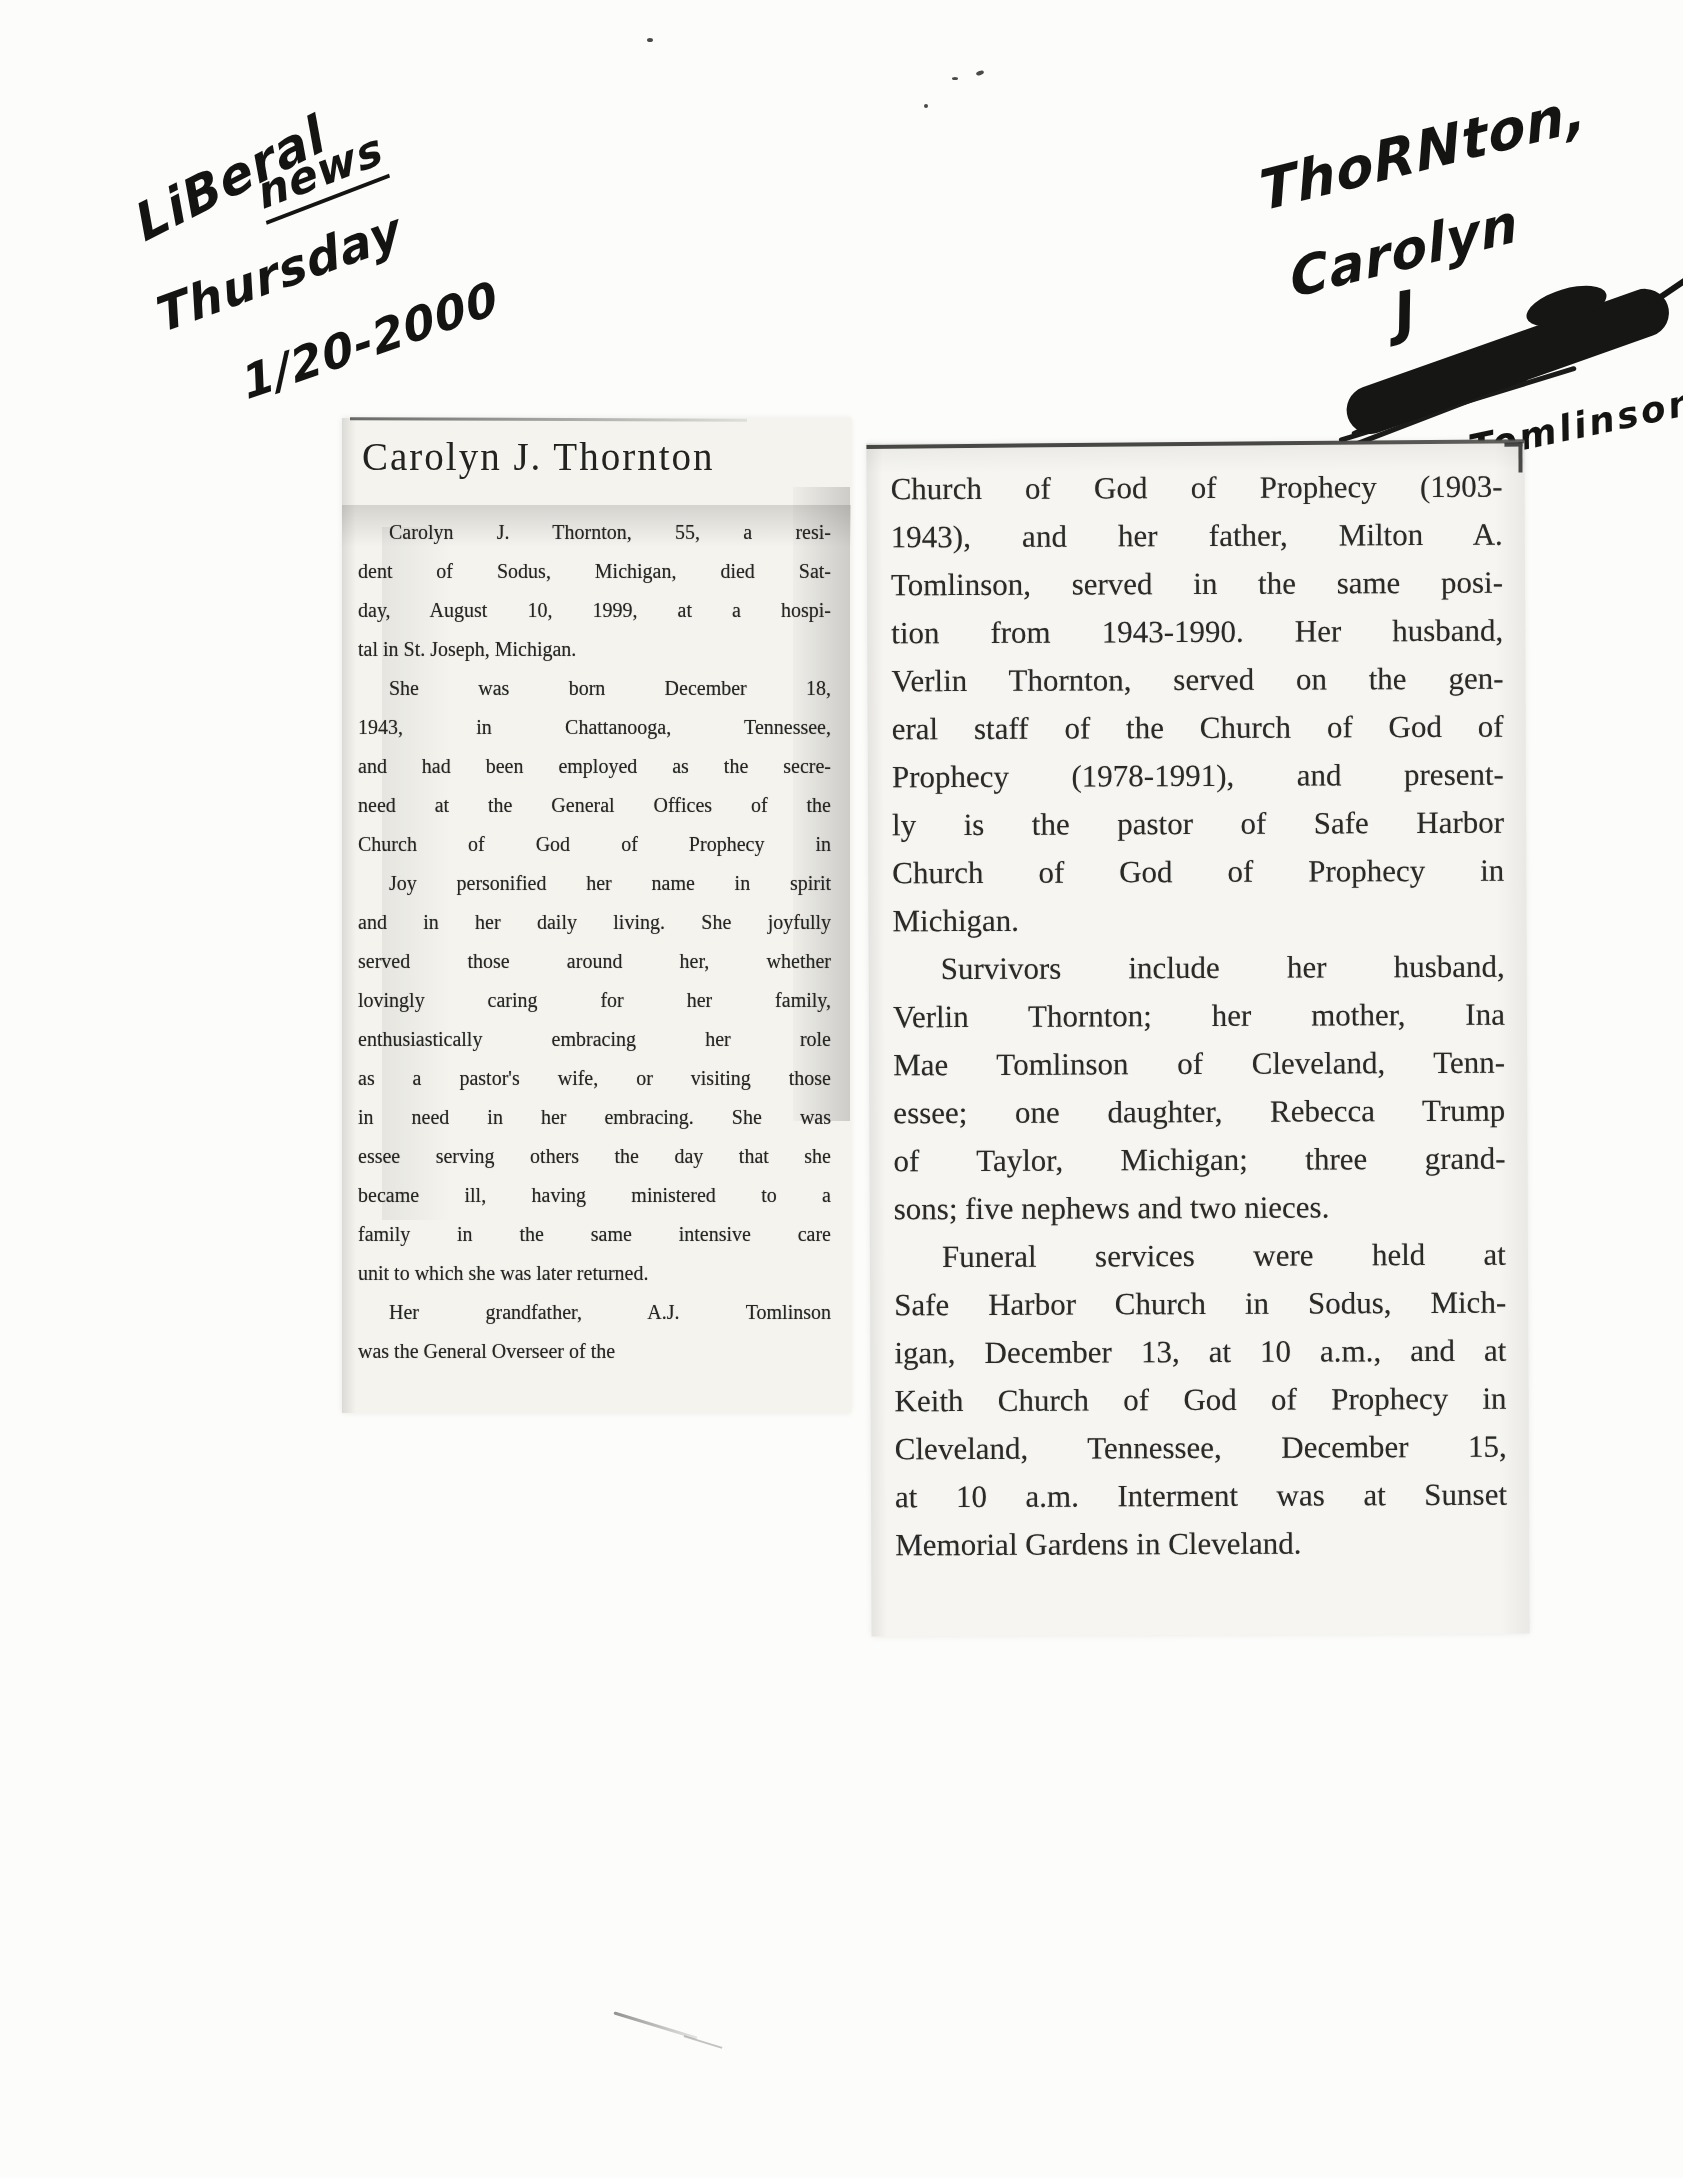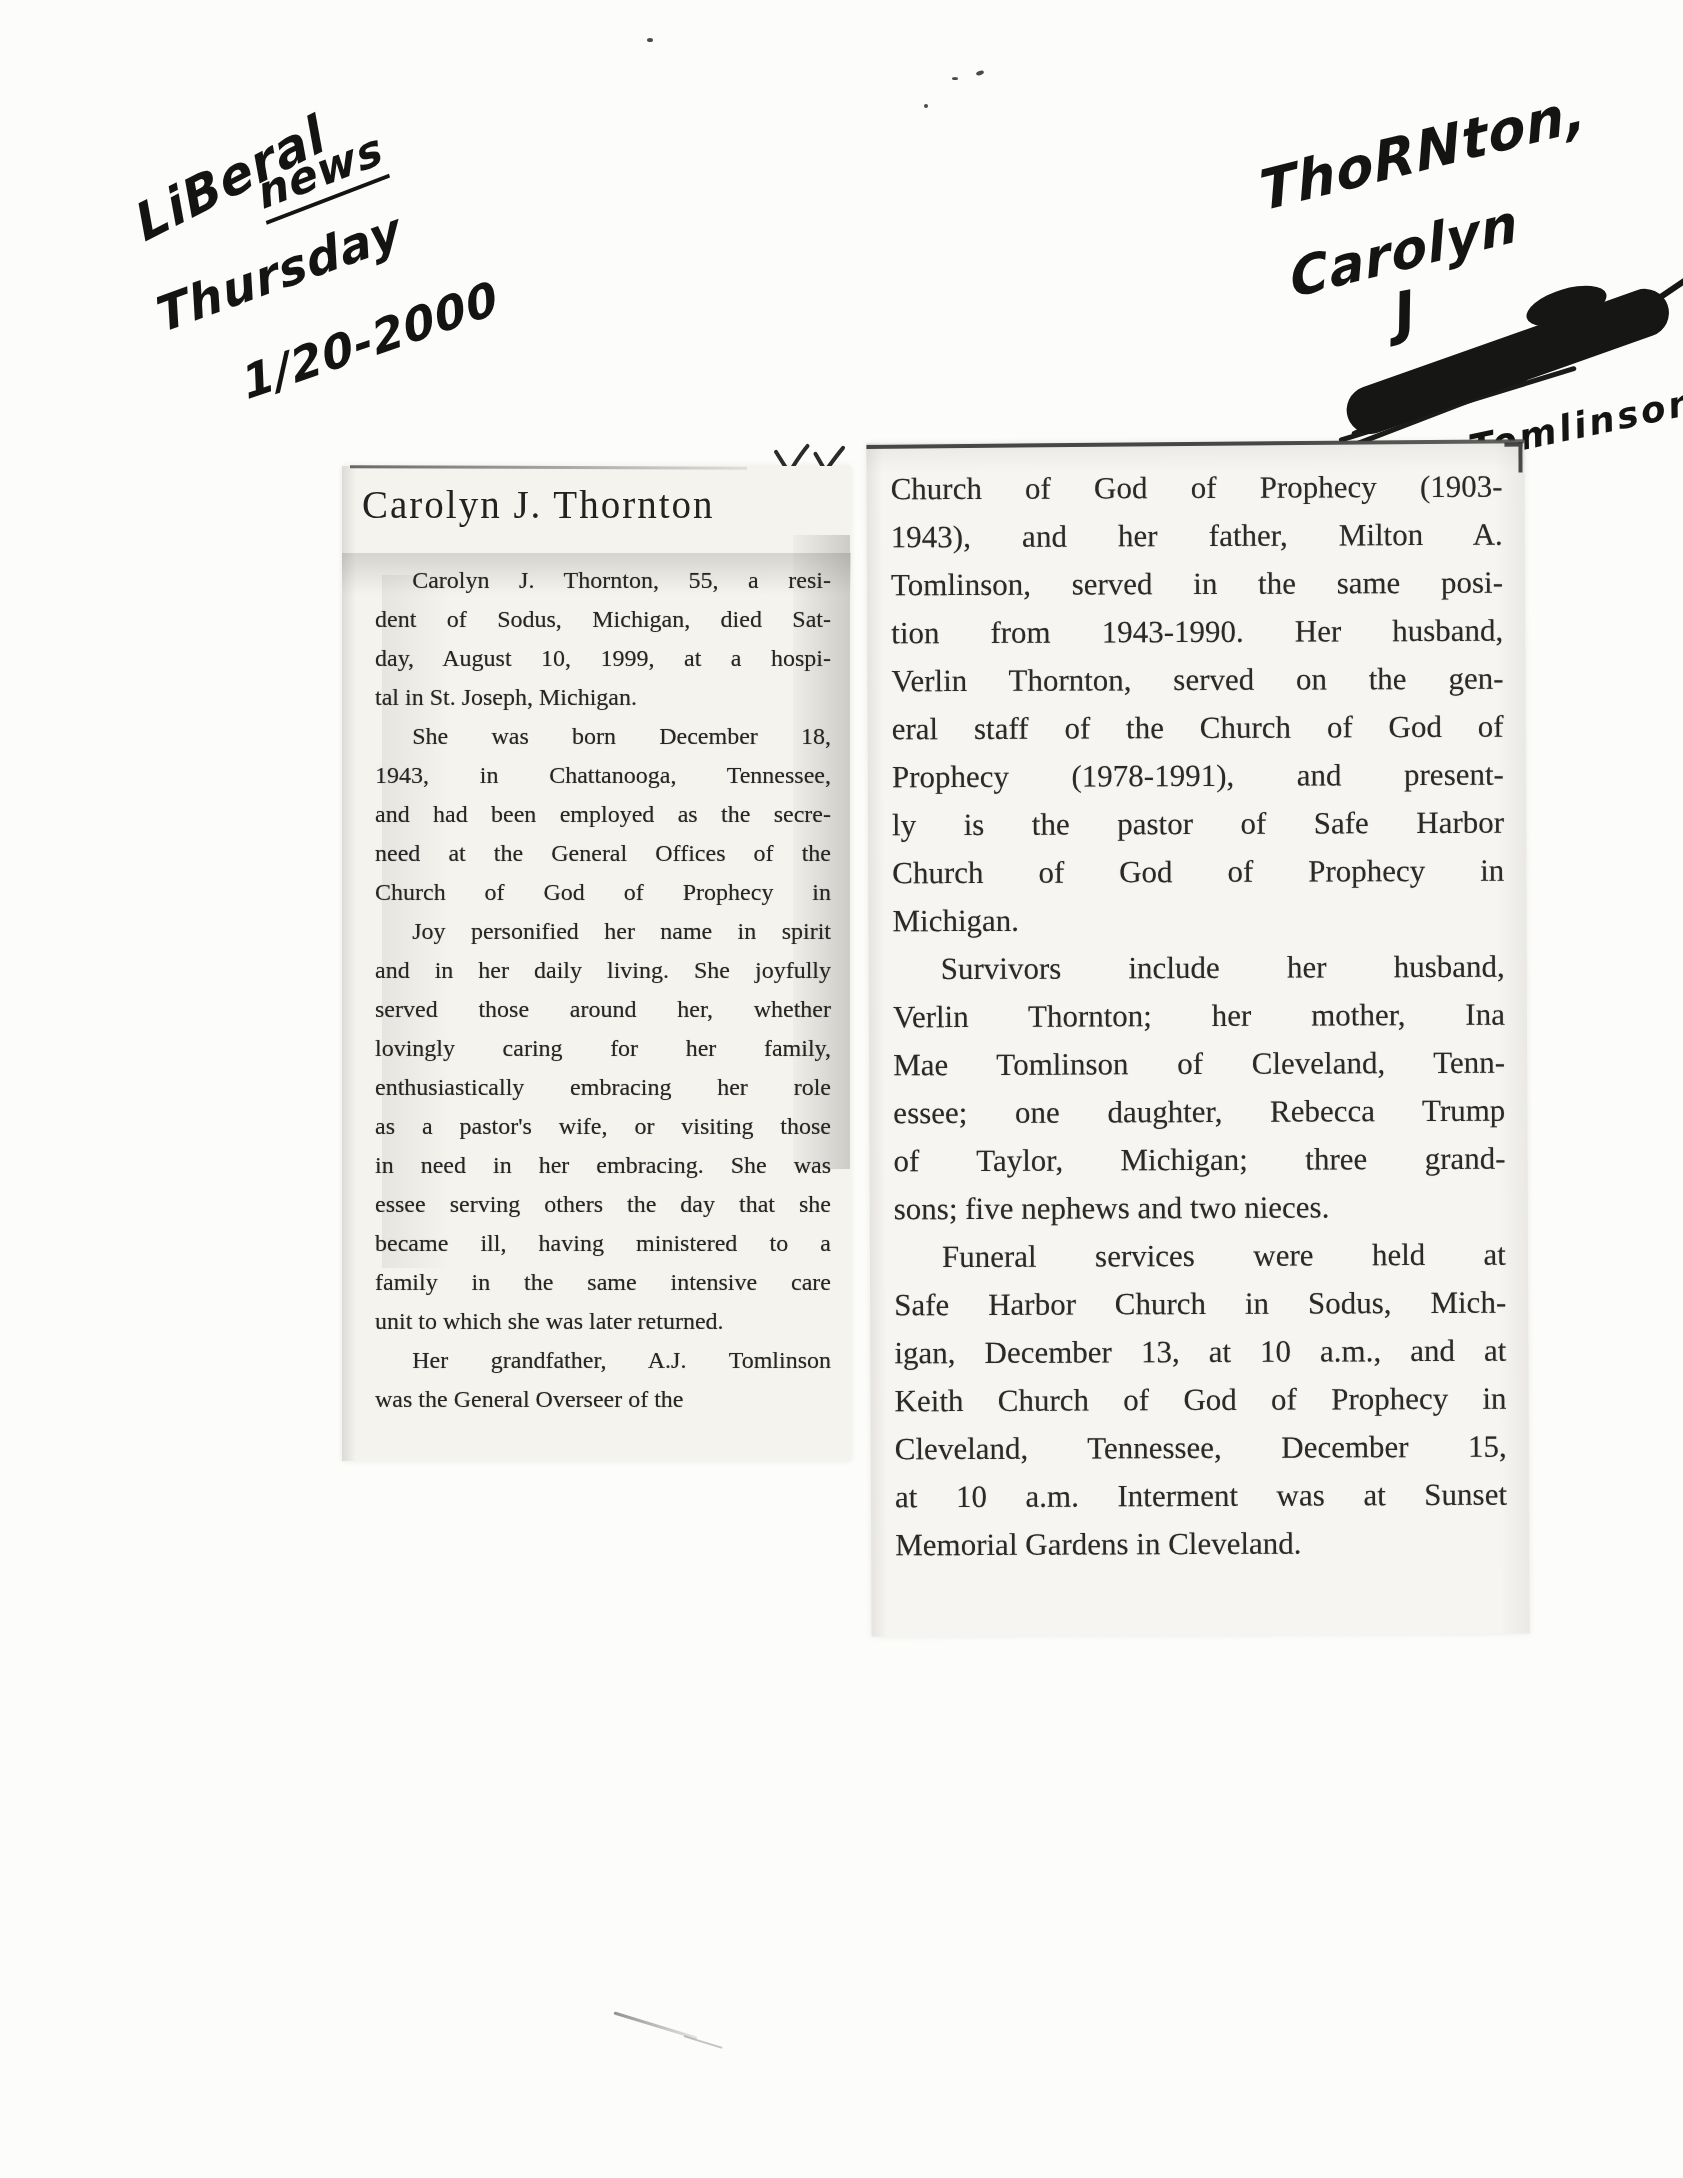--- a/index.html
+++ b/index.html
@@ -21,21 +21,21 @@
     white-space:nowrap;
     letter-spacing:1px;
   }
   .underline-swash{border-bottom:4px solid #141412;padding-bottom:2px;}
   
   .clipping{
     position:absolute;
     box-shadow:0 0 6px rgba(0,0,0,0.08);
   }
   #clip-left{
-    left:342px;top:466px;width:509px;height:995px;
+    left:342px;top:418px;width:509px;height:995px;
     background:
       linear-gradient(to right, rgba(0,0,0,0.10), rgba(0,0,0,0) 14px) 0 0/100% 100% no-repeat,
       linear-gradient(to left, rgba(0,0,0,0.16), rgba(0,0,0,0.02) 59px) 451px 69px/57px 634px no-repeat,
       linear-gradient(to bottom, rgba(0,0,0,0.13), rgba(0,0,0,0) 42px) 0 87px/100% 59px no-repeat,
       linear-gradient(to right, rgba(0,0,0,0.06) , rgba(0,0,0,0) 69px) 40px 109px/89px 693px no-repeat,
       #f4f3ee;
   }
   #clip-left::before{
     content:"";position:absolute;left:8px;top:0;width:78%;height:3px;
     background:linear-gradient(to right,#3a3a38,rgba(58,58,56,0.15));
@@ -60,22 +60,22 @@
     border-right:4px solid #222;border-top:4px solid #222;opacity:.8;
   }
   
   .headline{
     font-size:39px;
     letter-spacing:2px;
     padding:16px 10px 6px 20px;
     color:#222220;
   }
   .body-left{
-    padding:28px 20px 0 33px;
-    font-size:24px;
+    padding:28px 20px 0 16px;
+    font-size:20px;
     line-height:39px;
     color:#262624;
     text-shadow:0 0 1px rgba(30,30,30,0.45);
   }
   .body-right{
     padding:22px 22px 0 24px;
     font-size:31px;
     line-height:48px;
     color:#2a2a28;
     text-shadow:0 0 1px rgba(30,30,30,0.4);

